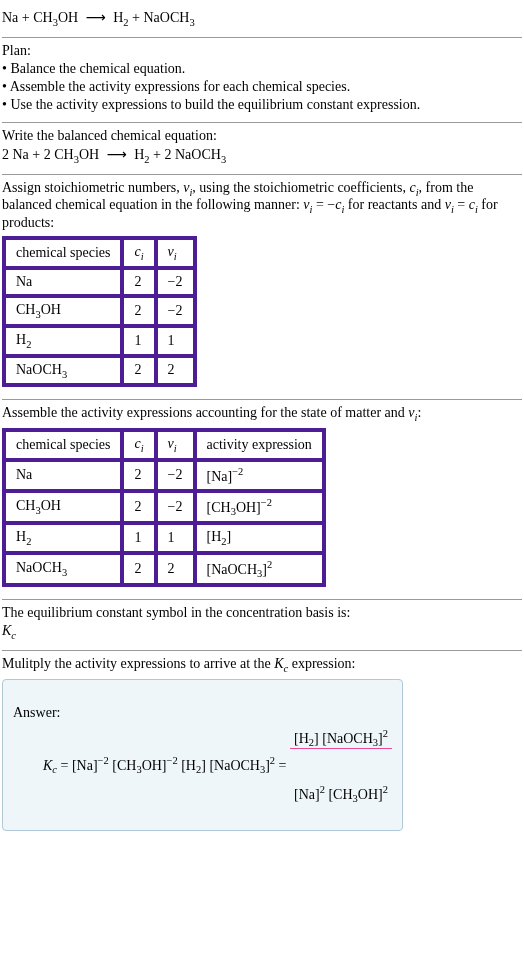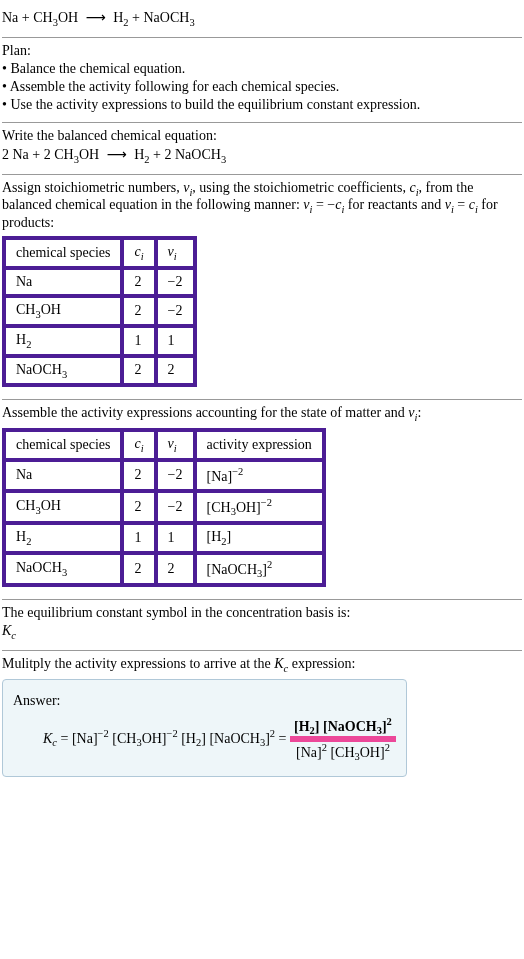--- a/index.html
+++ b/index.html
@@ -31,50 +31,50 @@
       border: 4px solid #4c1d95;
       padding: 4px 10px;
       text-align: left;
       font-weight: normal;
     }
     th { background: #fff; }
     .answer-box {
       background: #eef6f9;
       border: 1px solid #b0c8d8;
       border-radius: 4px;
-      padding: 12px 10px;
+      padding: 24px 10px;
       margin-top: 4px;
       display: inline-block;
     }
     .frac {
       display: inline-block;
       vertical-align: middle;
       text-align: center;
     }
-    .frac .num { display: block; border-bottom: 6px solid #ec4899; padding: 0 4px; font-weight: bold; }
-    .frac .den { display: block; padding: 0 4px; }
+    .frac .num { display: block; border-bottom: 1px solid #ec4899; padding: 0 4px; }
+    .frac .den { display: block; padding: 0 4px; margin-top: 35px; }
     .arrow { padding: 0 4px; }
     .indent { padding-left: 30px; }
   </style>
 </head>
 <body>
 
 <div class="section">
   <div class="line">
     <span>Na + CH</span><span class="sub">3</span><span>OH</span>
     <span class="arrow">⟶</span>
     <span>H</span><span class="sub">2</span><span> + NaOCH</span><span class="sub">3</span>
   </div>
 </div>
 <hr class="divider">
 
 <div class="section">
   <div class="line">Plan:</div>
   <div class="line">• Balance the chemical equation.</div>
-  <div class="line">• Assemble the activity following for each chemical species.</div>
+  <div class="line">• Assemble the activity expressions for each chemical species.</div>
   <div class="line">• Use the activity expressions to build the equilibrium constant expression.</div>
 </div>
 <hr class="divider">
 
 <div class="section">
   <div class="line">Write the balanced chemical equation:</div>
   <div class="line">
     <span>2 Na + 2 CH</span><span class="sub">3</span><span>OH</span>
     <span class="arrow">⟶</span>
     <span>H</span><span class="sub">2</span><span> + 2 NaOCH</span><span class="sub">3</span>

